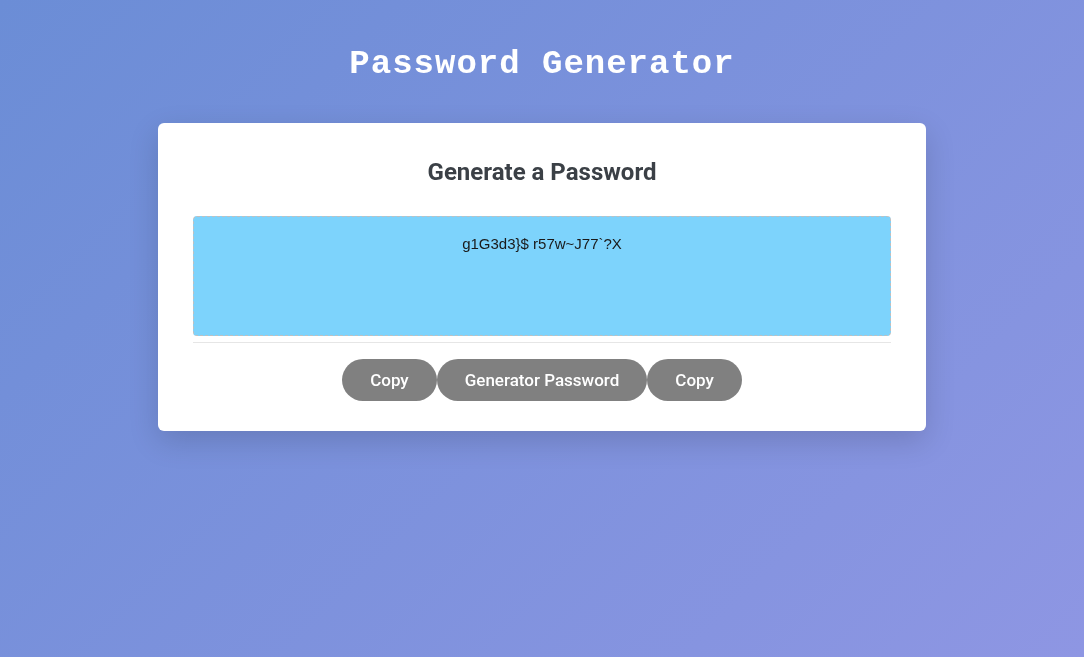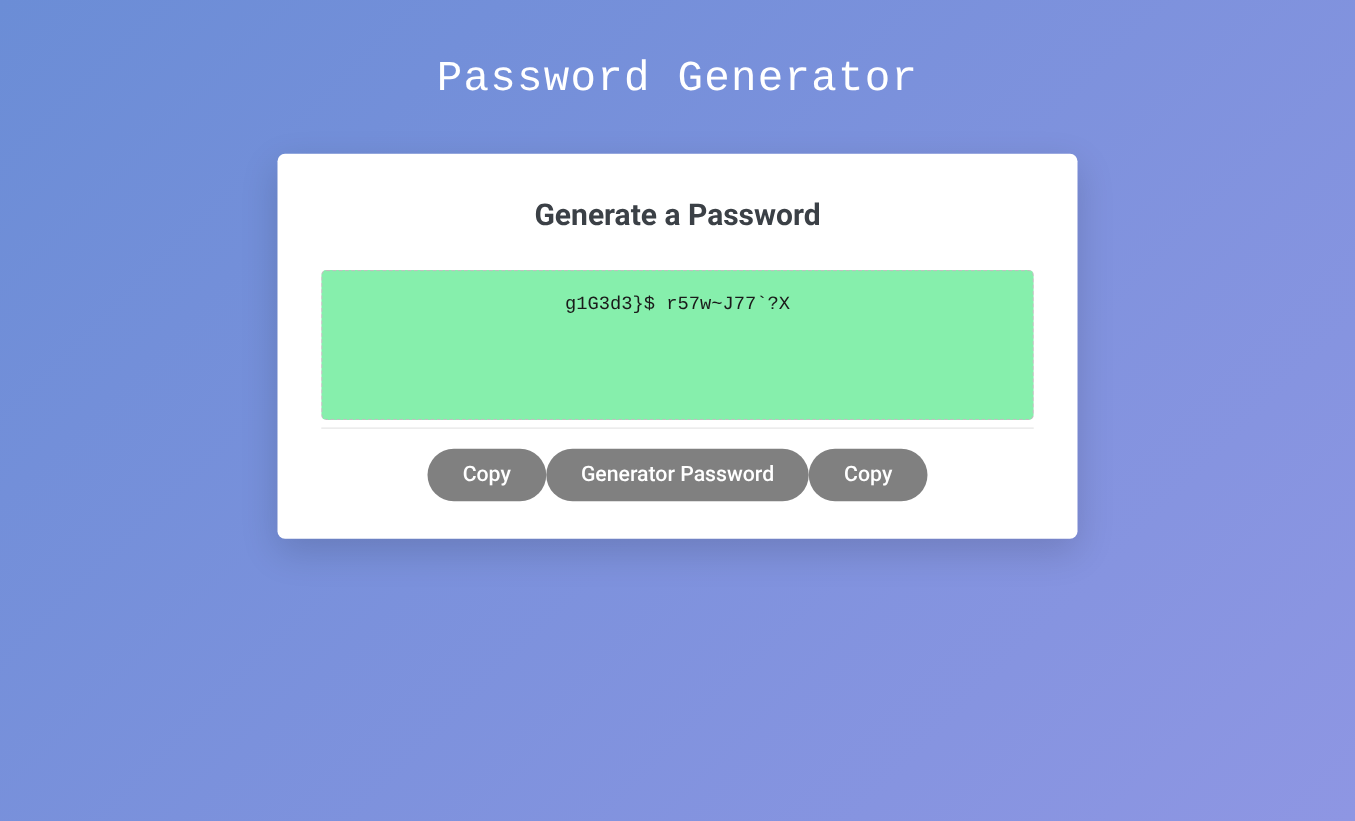--- a/index.html
+++ b/index.html
@@ -14,54 +14,54 @@
       min-height: 657px;
       width: 1084px;
       padding-top: 45px;
     }
     
     .page-title {
       text-align: center;
       color: #ffffff;
       font-family: "Courier New", Courier, monospace;
       font-size: 34px;
-      font-weight: normal;
+      font-weight: bold;
       letter-spacing: 1px;
       margin-bottom: 40px;
     }
     
     .card {
       background: #ffffff;
-      width: 640px;
+      width: 768px;
       margin: 0 auto;
       border-radius: 6px;
       box-shadow: 0 10px 30px rgba(0,0,0,0.15);
       padding: 35px 35px 30px 35px;
     }
     
     .card-title {
       text-align: center;
       color: #3b4046;
       font-size: 24px;
       font-weight: 700;
       margin-bottom: 30px;
     }
     
     .password-box {
       border: 1px dashed #c0c0c0;
       border-radius: 4px;
       min-height: 120px;
       padding: 18px 16px;
-      font-family: Liberation Mono, monospace;
+      font-family: Liberation Sans, sans-serif;
       font-size: 15px;
       color: #1a1a1a;
       text-align: center;
       word-break: break-all;
       margin-bottom: 6px;
-      background: #86efac;
+      background: #7dd3fc;
     }
     
     .divider {
       border: none;
       border-top: 1px solid #e6e6e6;
       margin-bottom: 16px;
     }
     
     .button-row {
       display: flex;

